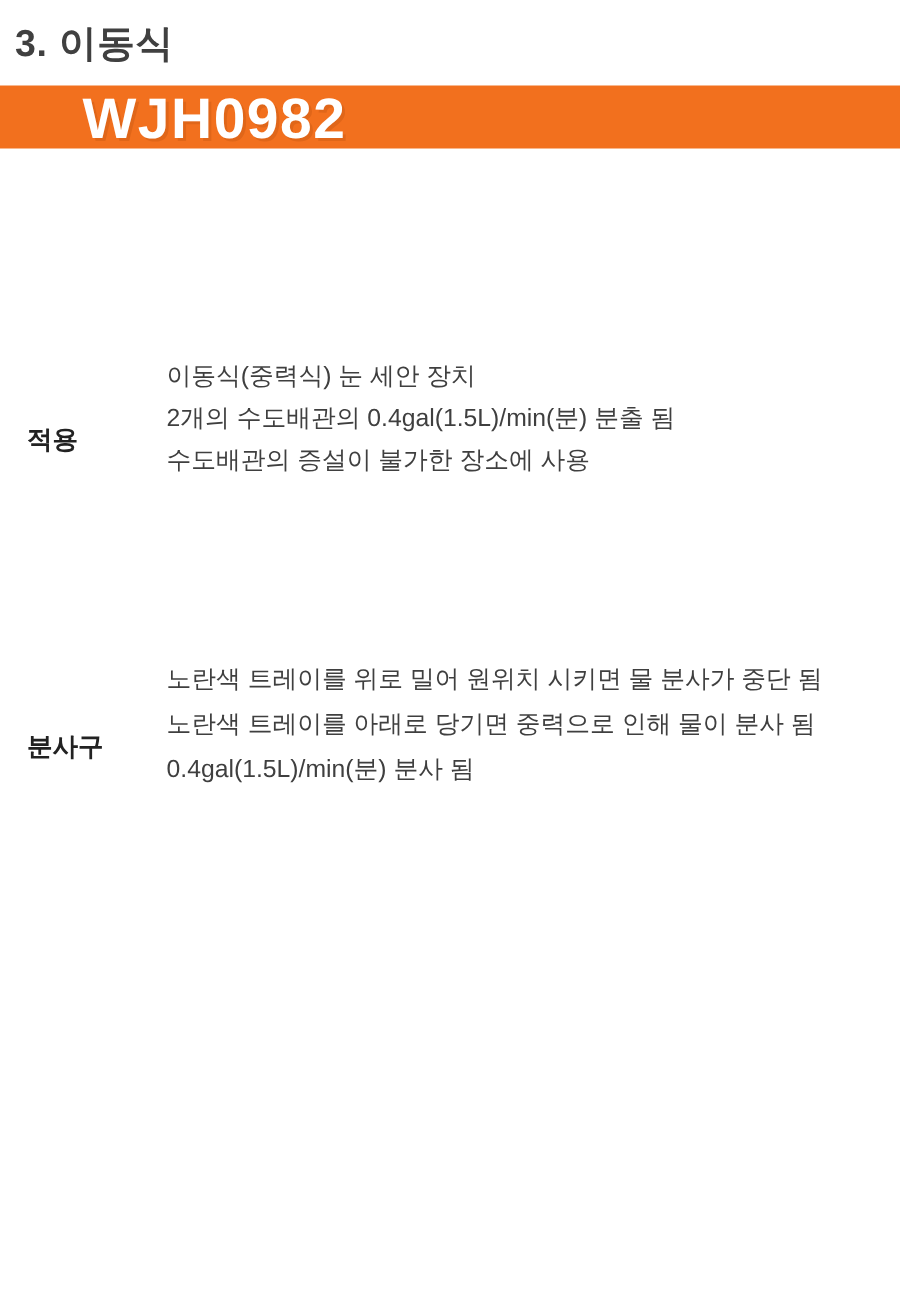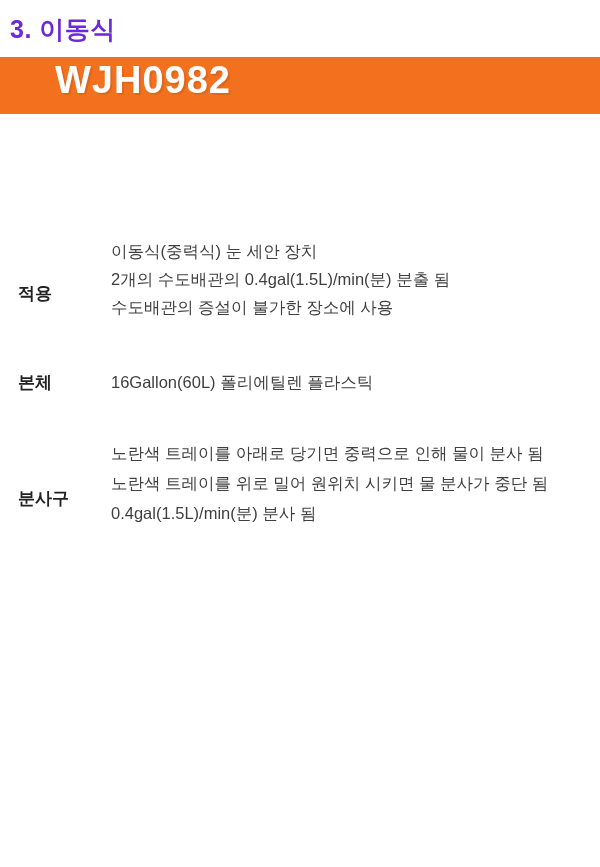--- a/index.html
+++ b/index.html
@@ -15,29 +15,29 @@
     background: #ffffff;
     overflow: hidden;
   }
   .page-title {
     position: absolute;
     left: 10px;
     top: 12px;
     font-size: 25px;
     line-height: 34px;
     font-weight: bold;
-    color: #6d28d9;
+    color: #404040;
     letter-spacing: 0.5px;
   }
   .banner {
     position: absolute;
     left: 0;
     top: 57px;
     width: 600px;
-    height: 57px;
+    height: 42px;
     background: #f2701e;
   }
   .banner-text {
     position: absolute;
     left: 55px;
     top: 0;
     line-height: 47px;
     font-size: 38px;
     font-weight: bold;
     color: #ffffff;
@@ -86,30 +86,24 @@
 
   <div class="spec-row row-apply">
     <div class="spec-label">적용</div>
     <div class="spec-lines lh28">
       <div class="spec-line">이동식(중력식) 눈 세안 장치</div>
       <div class="spec-line">2개의 수도배관의 0.4gal(1.5L)/min(분) 분출 됨</div>
       <div class="spec-line">수도배관의 증설이 불가한 장소에 사용</div>
     </div>
   </div>
 
-  <div class="spec-row row-body">
-    <div class="spec-label">본체</div>
-    <div class="spec-lines lh28">
-      <div class="spec-line">16Gallon(60L) 폴리에틸렌 플라스틱</div>
-    </div>
-  </div>
 
   <div class="spec-row row-nozzle">
     <div class="spec-label">분사구</div>
     <div class="spec-lines lh30">
+      <div class="spec-line">노란색 트레이를 위로 밀어 원위치 시키면 물 분사가 중단 됨</div>
       <div class="spec-line">노란색 트레이를 아래로 당기면 중력으로 인해 물이 분사 됨</div>
-      <div class="spec-line">노란색 트레이를 위로 밀어 원위치 시키면 물 분사가 중단 됨</div>
       <div class="spec-line">0.4gal(1.5L)/min(분) 분사 됨</div>
     </div>
   </div>
 
 
 </div>
 
 </body></html>

